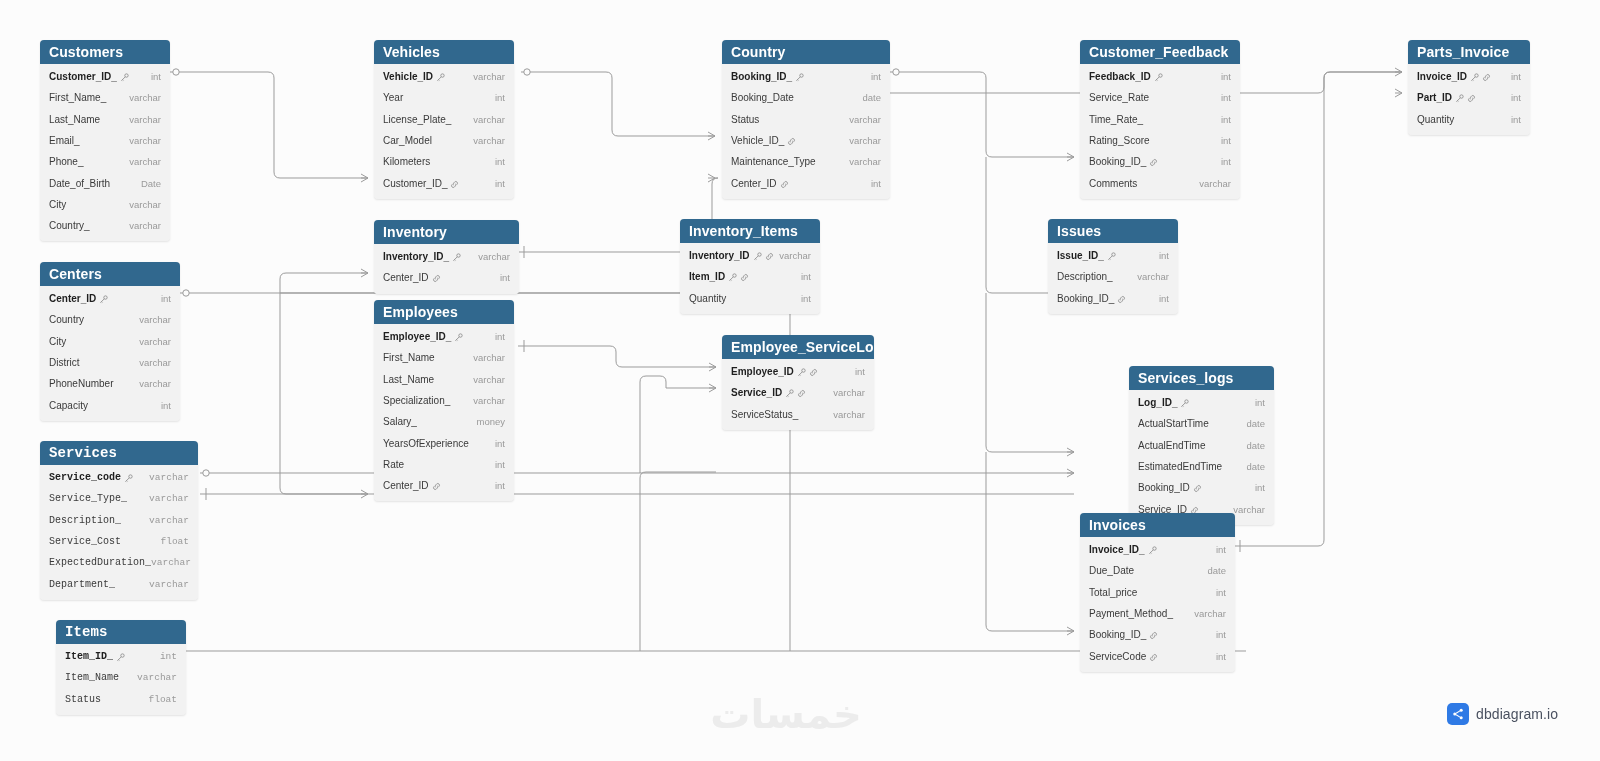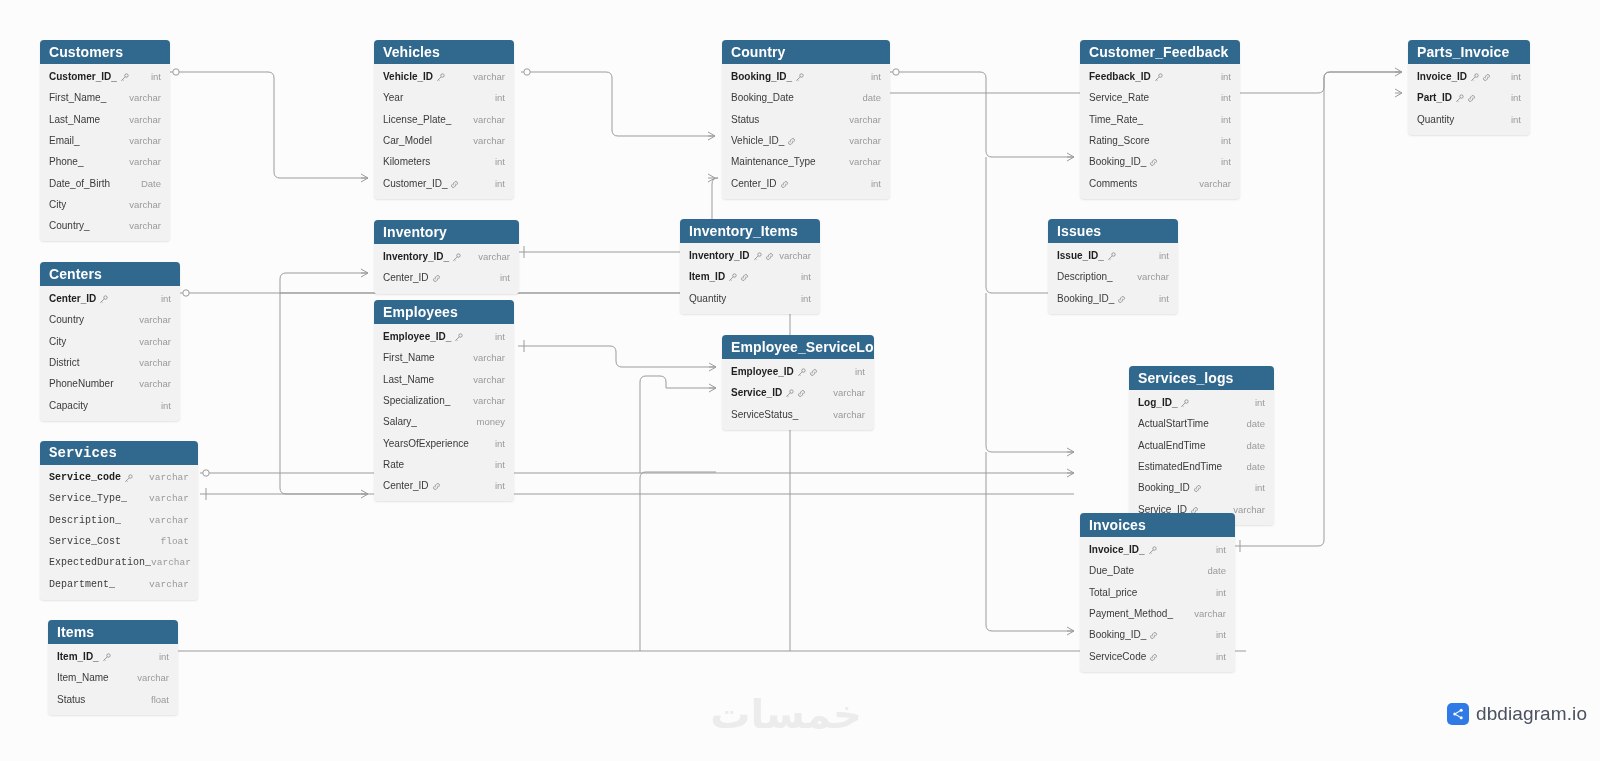--- a/index.html
+++ b/index.html
@@ -36,21 +36,21 @@
 
   #watermark{position:absolute;left:686px;top:690px;width:200px;height:48px;
              color:#ececec;font-size:40px;line-height:48px;text-align:center;
              font-family:"DejaVu Sans",sans-serif;font-weight:bold;
              direction:rtl;user-select:none;}
 
   #brand{position:absolute;left:1447px;top:703px;display:flex;align-items:center;gap:7px;}
   #brand .mark{width:22px;height:22px;border-radius:5px;background:#2f7ae5;
                display:flex;align-items:center;justify-content:center;}
   #brand .mark svg{width:14px;height:14px;display:block;}
-  #brand .bname{font-size:19px;color:#4a5160;font-weight:500;letter-spacing:.1px;}
+  #brand .bname{font-size:14px;color:#4a5160;font-weight:500;letter-spacing:.1px;}
 </style>
 </head>
 <body>
 
 <div id="canvas">
 
   <svg id="wires" viewBox="0 0 1600 761" xmlns="http://www.w3.org/2000/svg">
     <defs>
       <g id="crow">
         <path d="M0,0 l-7,-4 M0,0 l-7,0 M0,0 l-7,4" fill="none" stroke="#9b9b9b" stroke-width="1"></path>
@@ -271,21 +271,21 @@
         </div>
       <div class="row">
           <span class="nm">
             <span>Department_</span>
           </span>
           <span class="ty">varchar</span>
         </div>
     </div>
   </div>
 
-  <div class="table w130" style="left:48px;top:620px;">
+  <div class="table w130" style="left:56px;top:620px;font-family:Liberation Mono, monospace;">
     <div class="t-head">Items</div>
     <div class="t-body">
       <div class="row pk">
           <span class="nm">
             <span>Item_ID_</span>
             <span class="ico">
               <svg viewBox="0 0 16 16">
                 <circle cx="11.5" cy="4.5" r="3" fill="none" stroke="#555" stroke-width="1.6"></circle>
                 <path d="M9.4 6.8 L3 13.2 M4.6 11.6 l1.6 1.6 M3 13.2 l1.2 1.2" stroke="#555" stroke-width="1.6" fill="none"></path>
               </svg>

